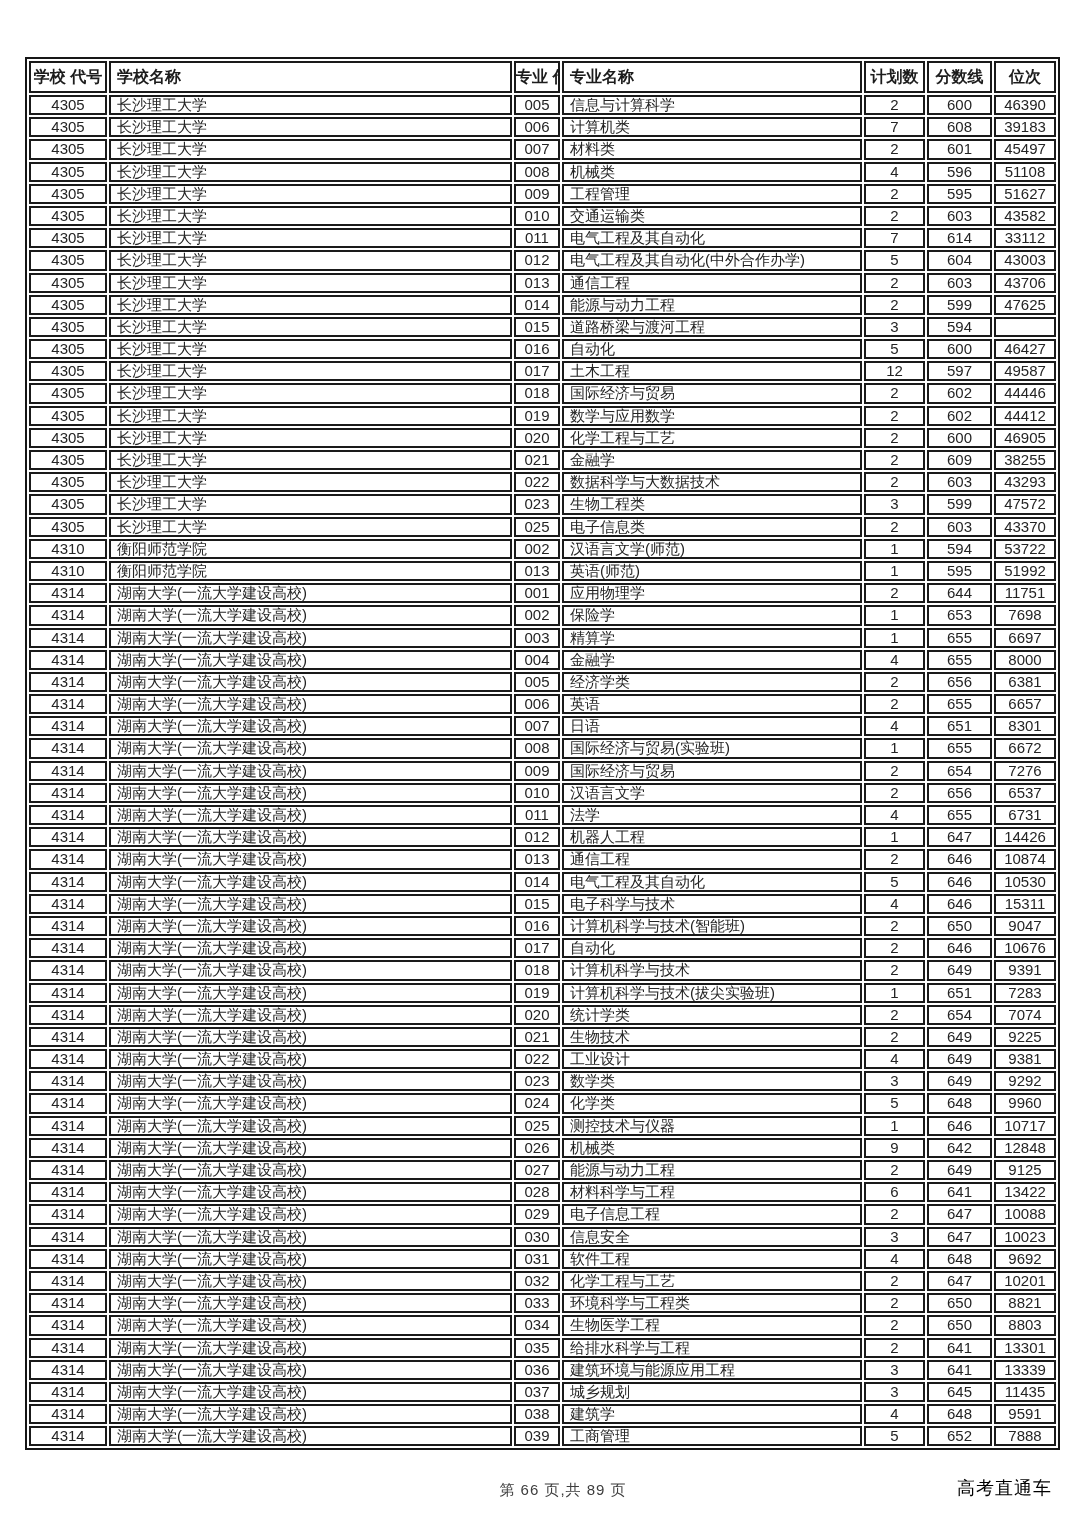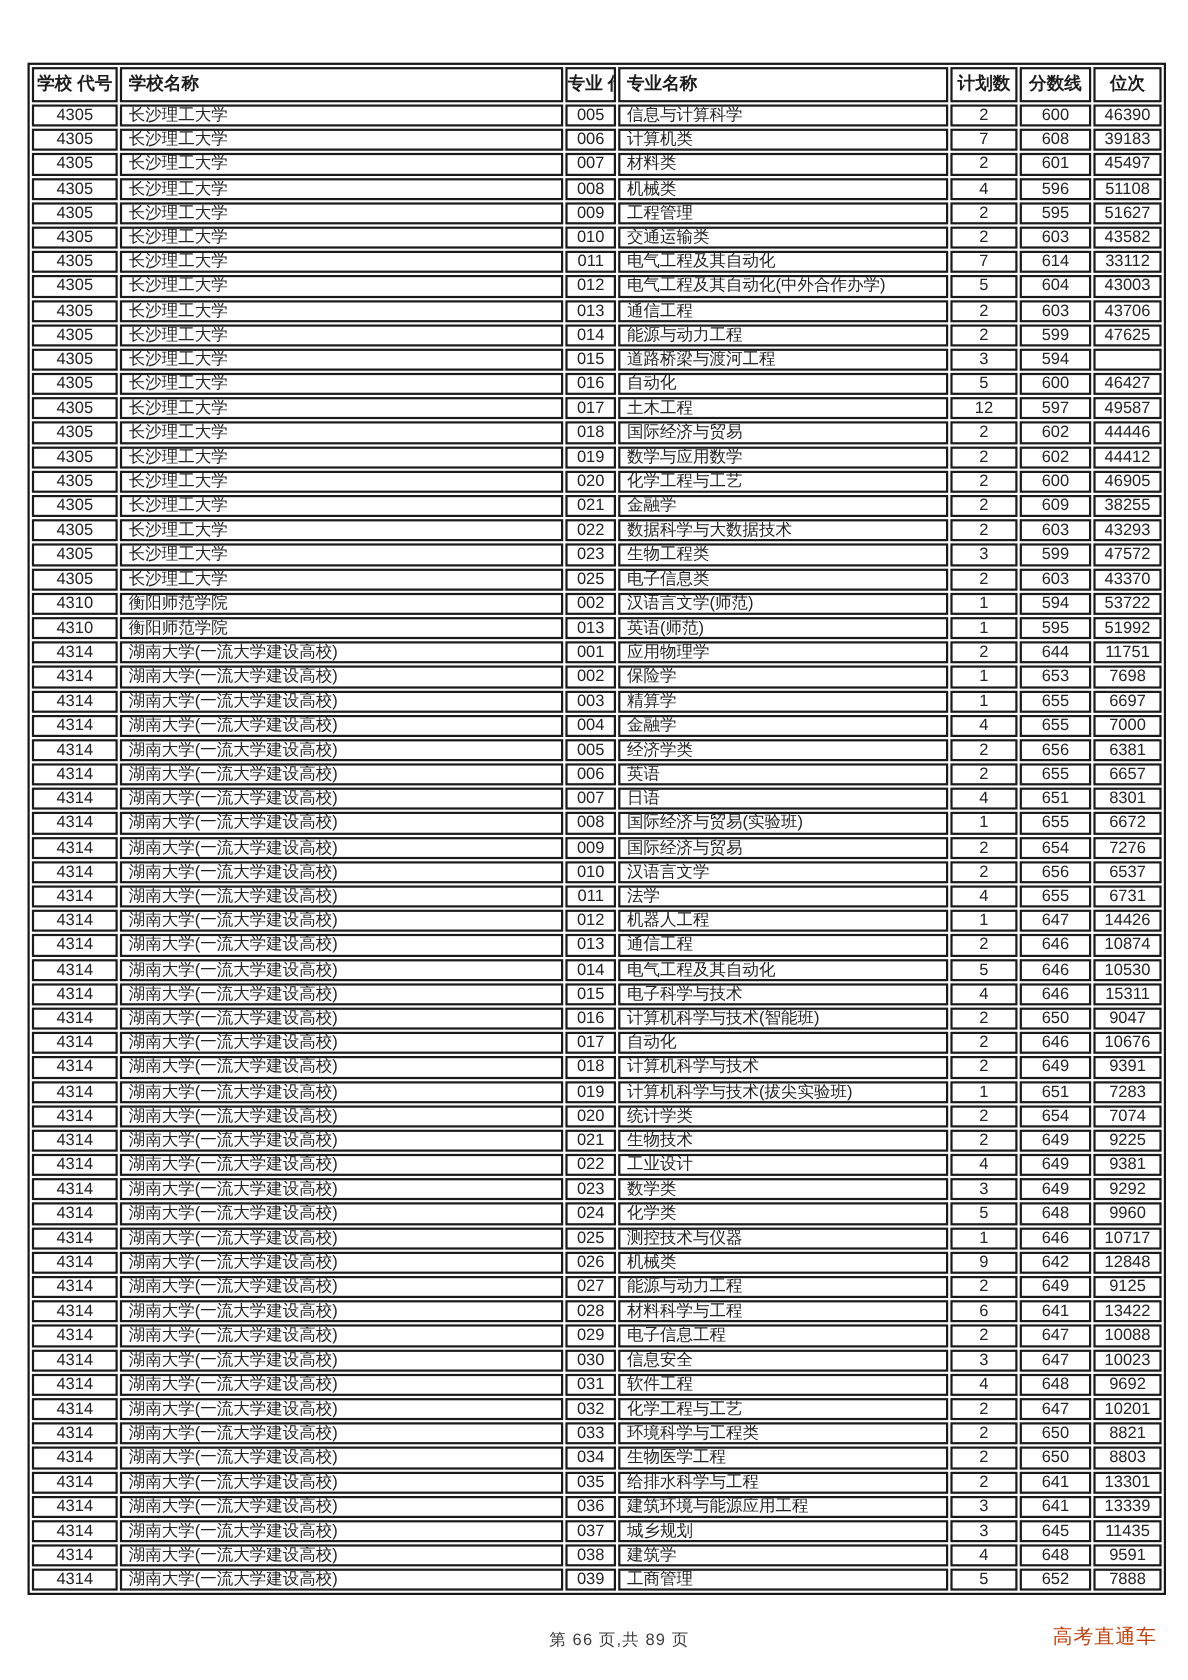--- a/index.html
+++ b/index.html
@@ -58,21 +58,21 @@
     text-align: center;
     font-size: 15px;
     color: #3d3d3d;
     letter-spacing: 1px;
     padding-left: 46px;
   }
   .watermark {
     position: absolute;
     top: 1476px; right: 28px;
     font-size: 18px;
-    color: #c2410c;
+    color: #000000;
     letter-spacing: 1px;
   }
 </style>
 </head>
 <body>
 
 <div class="page">
 
 
   <table class="score">
@@ -324,21 +324,21 @@
           <td class="c-center">655</td>
           <td class="c-center">6697</td>
         </tr>
         <tr>
           <td class="c-center">4314</td>
           <td class="c-left">湖南大学(一流大学建设高校)</td>
           <td class="c-center">004</td>
           <td class="c-left">金融学</td>
           <td class="c-center">4</td>
           <td class="c-center">655</td>
-          <td class="c-center">7000</td>
+          <td class="c-center">8000</td>
         </tr>
         <tr>
           <td class="c-center">4314</td>
           <td class="c-left">湖南大学(一流大学建设高校)</td>
           <td class="c-center">005</td>
           <td class="c-left">经济学类</td>
           <td class="c-center">2</td>
           <td class="c-center">656</td>
           <td class="c-center">6381</td>
         </tr>

